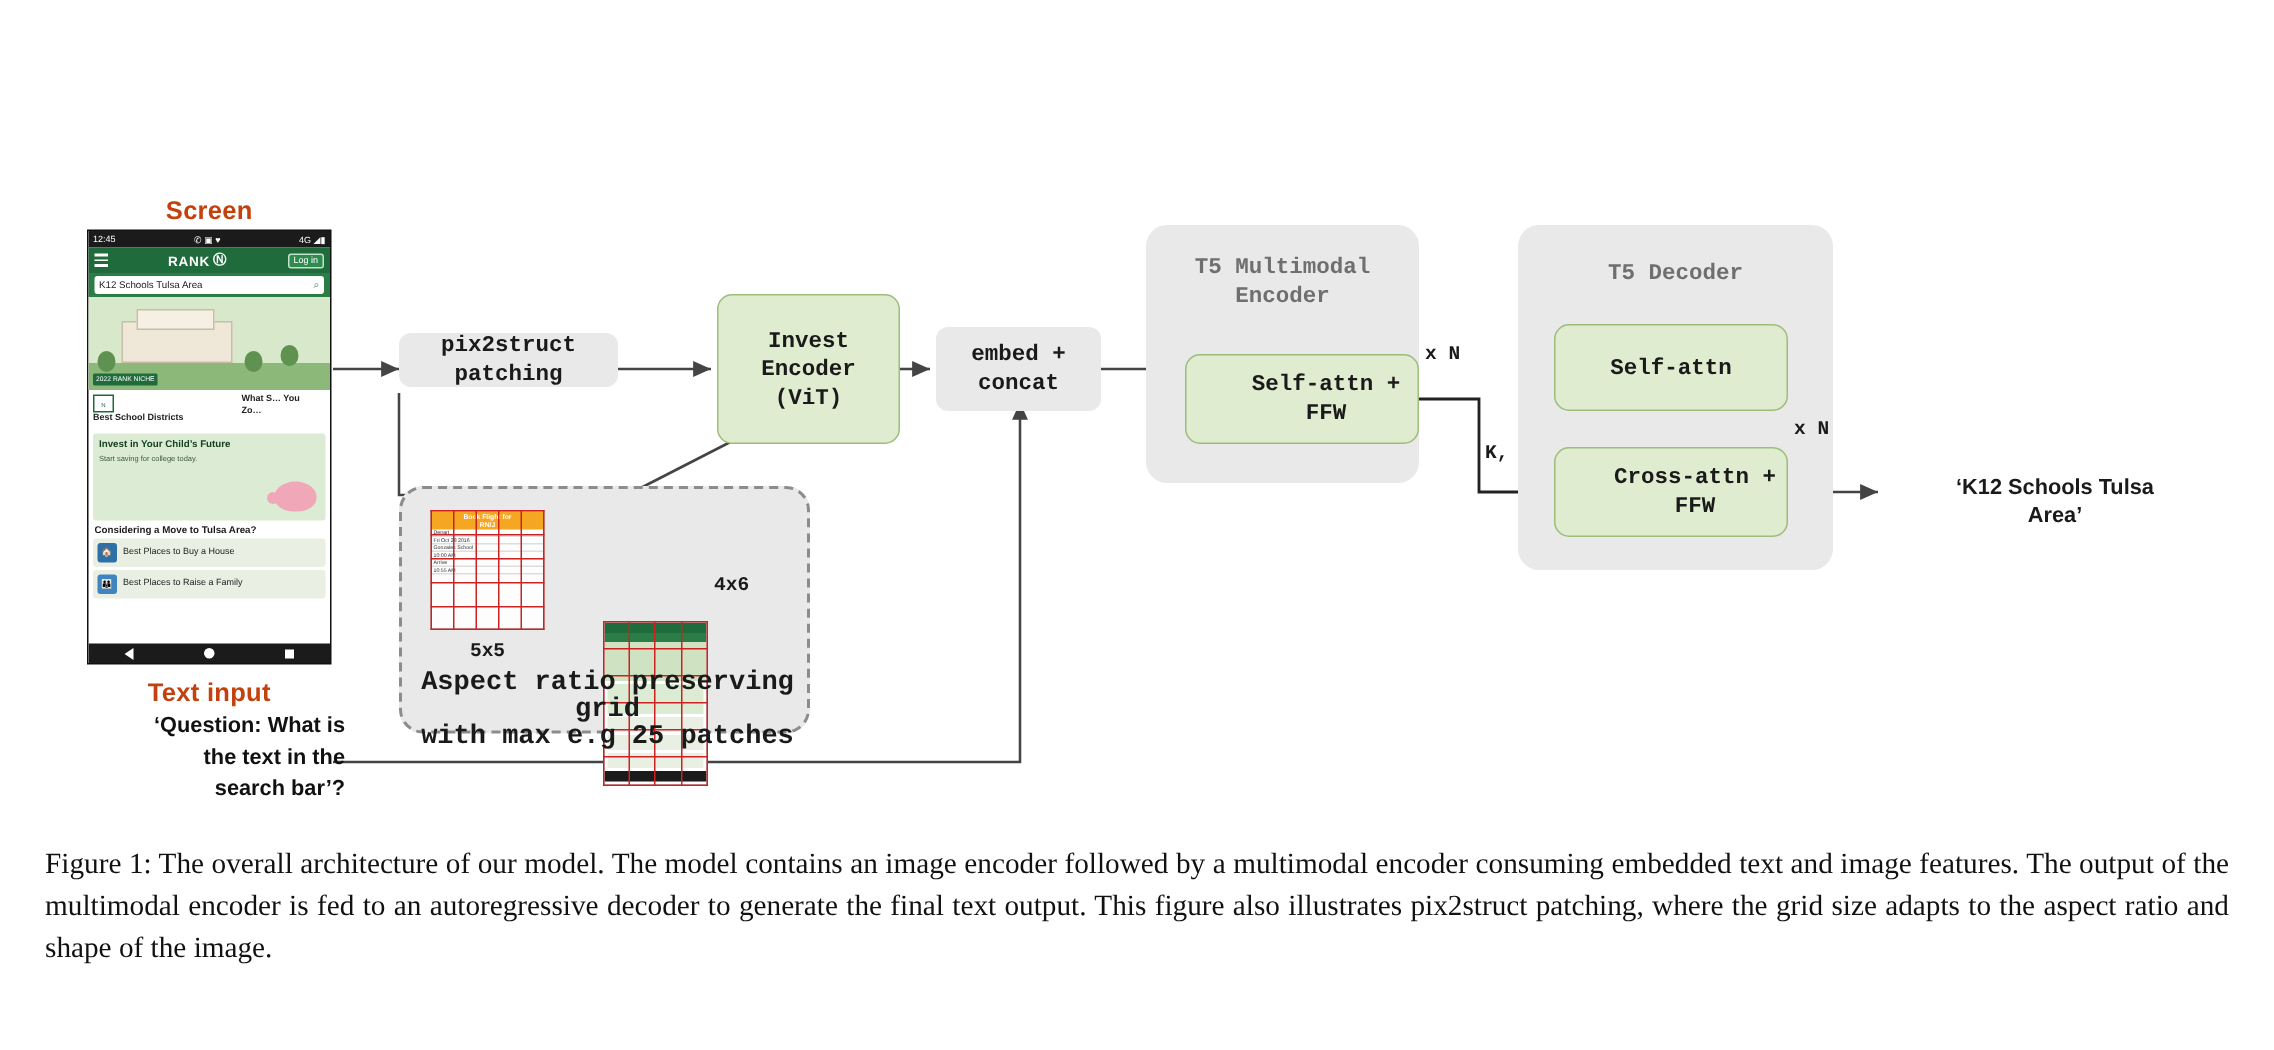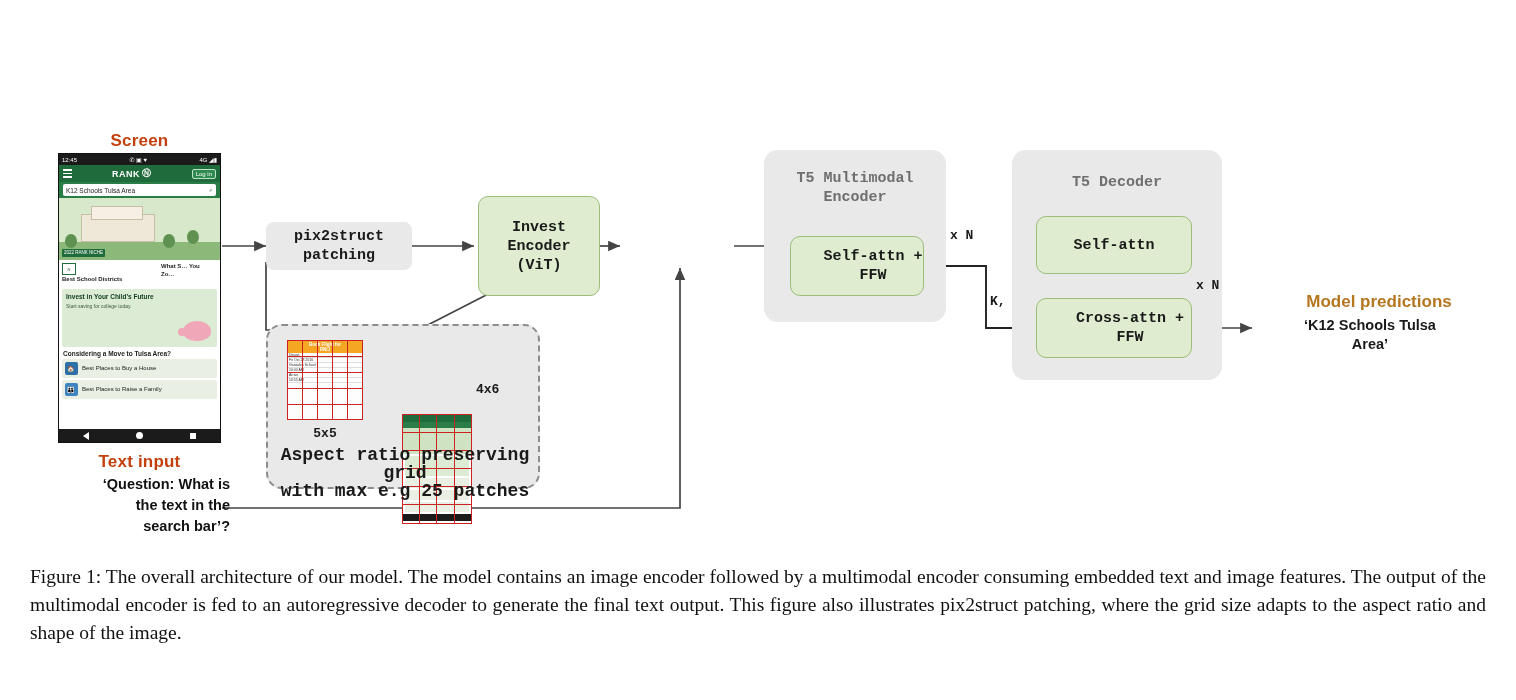--- a/index.html
+++ b/index.html
@@ -423,44 +423,45 @@
       <span class="nav-dot"></span>
       <span class="nav-sq"></span>
     </div>
   </div>
 
   <div class="abs section-label" style="left:58px;top:452px;width:163px;">Text input</div>
   <div class="abs text-input-block" style="left:50px;top:474px;width:180px;white-space:pre-line;">‘Question: What is
 the text in the
 search bar’?</div>
 
-  <div class="abs plain-box mono-box" style="left:266px;top:222px;width:146px;height:48px;white-space:pre-line;">pix2struct
+  <div class="abs plain-box mono-box" style="left:266px;top:222px;width:146px;height:36px;white-space:pre-line;">pix2struct
 patching</div>
 
   <div class="abs green-box mono-box" style="left:478px;top:196px;width:122px;height:100px;white-space:pre-line;">Invest
 Encoder
 (ViT)</div>
 
+  <div class="abs plain-box mono-box" style="left:624px;top:218px;width:110px;height:56px;white-space:pre-line;">embed +
+concat</div>
 
   <div class="abs grey-box" style="left:764px;top:150px;width:182px;height:172px;"></div>
   <div class="abs mono-box" style="left:768px;top:166px;width:174px;height:44px;color:#6f6f6f;white-space:pre-line;">T5 Multimodal
 Encoder</div>
-  <div class="abs green-box mono-box" style="left:790px;top:236px;width:134px;height:60px;white-space:pre-line;padding-left:32px;">Self-attn +
+  <div class="abs green-box mono-box" style="left:790px;top:236px;width:156px;height:60px;white-space:pre-line;padding-left:32px;">Self-attn +
 FFW</div>
   <div class="abs xn" style="left:950px;top:228px;">x N</div>
   <div class="abs kv" style="left:990px;top:294px;">K, V</div>
 
   <div class="abs grey-box" style="left:1012px;top:150px;width:210px;height:230px;"></div>
   <div class="abs mono-box" style="left:1014px;top:170px;width:206px;height:24px;color:#6f6f6f;">T5 Decoder</div>
   <div class="abs green-box mono-box" style="left:1036px;top:216px;width:156px;height:58px;">Self-attn</div>
   <div class="abs green-box mono-box" style="left:1036px;top:298px;width:156px;height:60px;white-space:pre-line;padding-left:32px;">Cross-attn +
 FFW</div>
   <div class="abs xn" style="left:1196px;top:278px;">x N</div>
 
-  <div class="abs pred-label" style="left:1264px;top:292px;width:230px;text-align:center;">Model predictions</div>
   <div class="abs pred-text" style="left:1264px;top:316px;width:212px;white-space:pre-line;">‘K12 Schools Tulsa
 Area’</div>
 
   <div class="abs patch-panel" style="left:266px;top:324px;width:274px;height:165px;">
 
     <div class="abs grid-wrap" style="left:19px;top:14px;">
       <div class="shot-a">
         <div class="hdr" style="white-space:pre-line;">Book Flight for
 RN/J</div>
         <div class="row">

